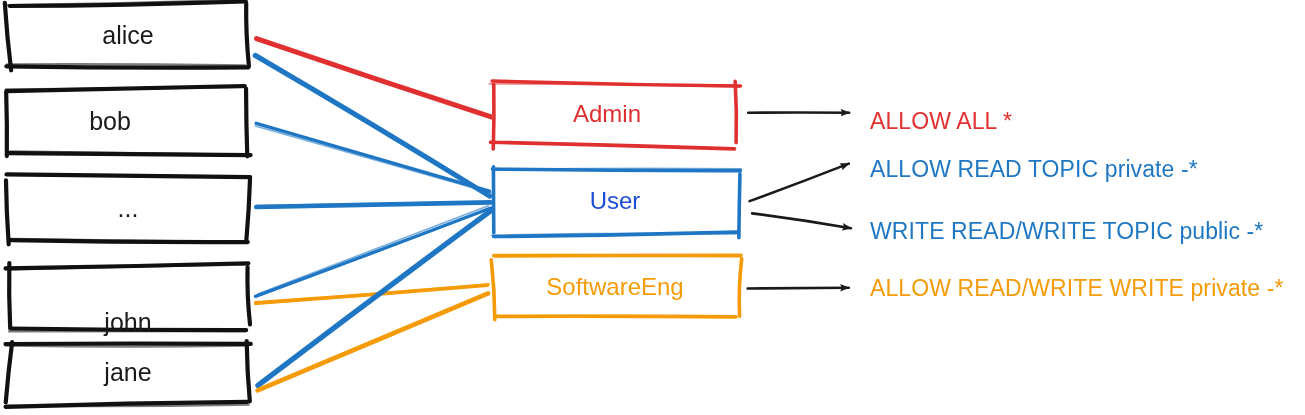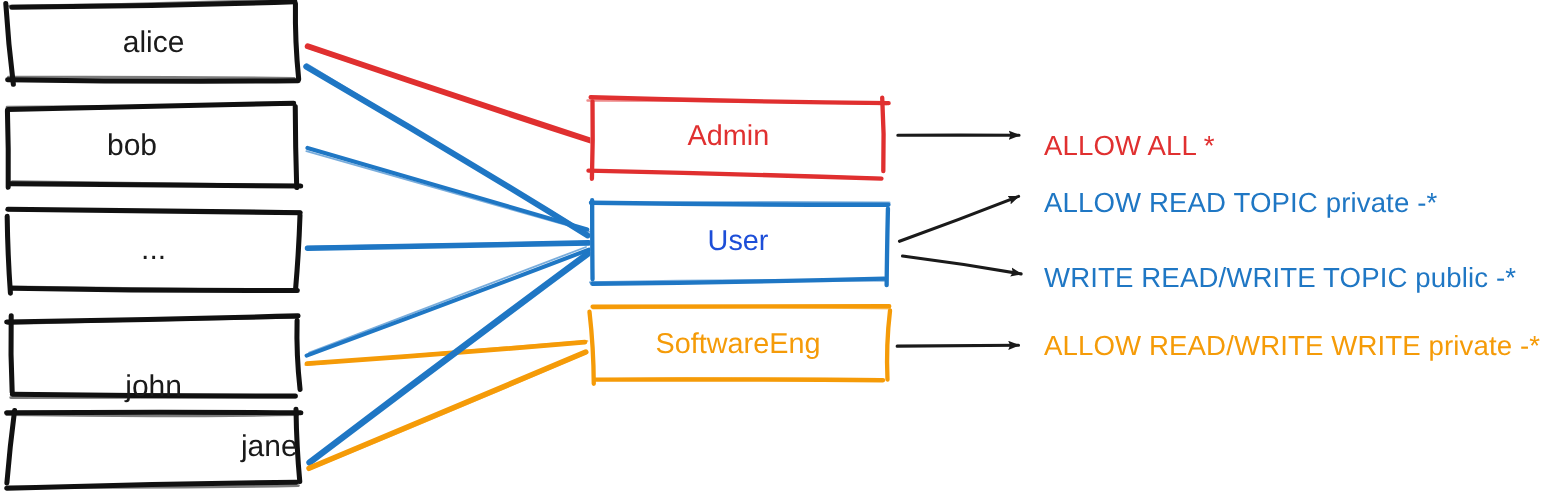--- a/index.html
+++ b/index.html
@@ -170,21 +170,21 @@
         <path d="M 749.5746991992578 201.10614115924395 Q 799.6397641857237 182.87396363207148 848.8105073930511 163.631933212365" stroke="#1a1a1a" stroke-width="2.6" fill="none" stroke-linecap="round" marker-end="url(#arrowhead)"></path>
         <path d="M 752.115373021674 213.33712503951375 Q 801.627901053125 219.65585304937497 850.918791318158 228.22017157113652" stroke="#1a1a1a" stroke-width="2.6" fill="none" stroke-linecap="round" marker-end="url(#arrowhead)"></path>
         <path d="M 747.6415222407279 288.45140663134 Q 798.5 288.13801560459564 848.7631999374894 287.7417108417916" stroke="#1a1a1a" stroke-width="2.6" fill="none" stroke-linecap="round" marker-end="url(#arrowhead)"></path>
       </g>
   </svg>
   <div id="labels-layer">
       <div class="node-label user-label" style="left: 8px; top: 20.5px; width: 240px;">alice</div>
       <div class="node-label user-label" style="left: 8px; top: 106.5px; width: 204px;">bob</div>
       <div class="node-label user-label" style="left: 8px; top: 193.5px; width: 240px;">...</div>
       <div class="node-label user-label" style="left: 8px; top: 265px; width: 240px; margin-top: 43px;">john</div>
-      <div class="node-label user-label" style="left: 8px; top: 358px; width: 240px; text-align: right;">jane</div>
+      <div class="node-label user-label" style="left: 8px; top: 358px; width: 240px;">jane</div>
       <div class="node-label role-label" style="left: 492px; top: 99.5px; width: 230px; color: rgb(224, 48, 48);">Admin</div>
       <div class="node-label role-label" style="left: 492px; top: 187px; width: 246px; color: #1d4ed8;">User</div>
       <div class="node-label role-label" style="left: 492px; top: 273px; width: 246px; color: rgb(245, 155, 8);">SoftwareEng</div>
       <div class="rule-label" style="left: 870px; top: 108px; color: rgb(224, 48, 48);">ALLOW ALL *</div>
       <div class="rule-label" style="left: 870px; top: 156px; color: rgb(31, 119, 196);">ALLOW READ TOPIC private -*</div>
       <div class="rule-label" style="left: 870px; top: 218px; color: rgb(31, 119, 196);">WRITE READ/WRITE TOPIC public -*</div>
       <div class="rule-label" style="left: 870px; top: 275px; color: rgb(245, 155, 8);">ALLOW READ/WRITE WRITE private -*</div>
     </div>
 </div>
 

